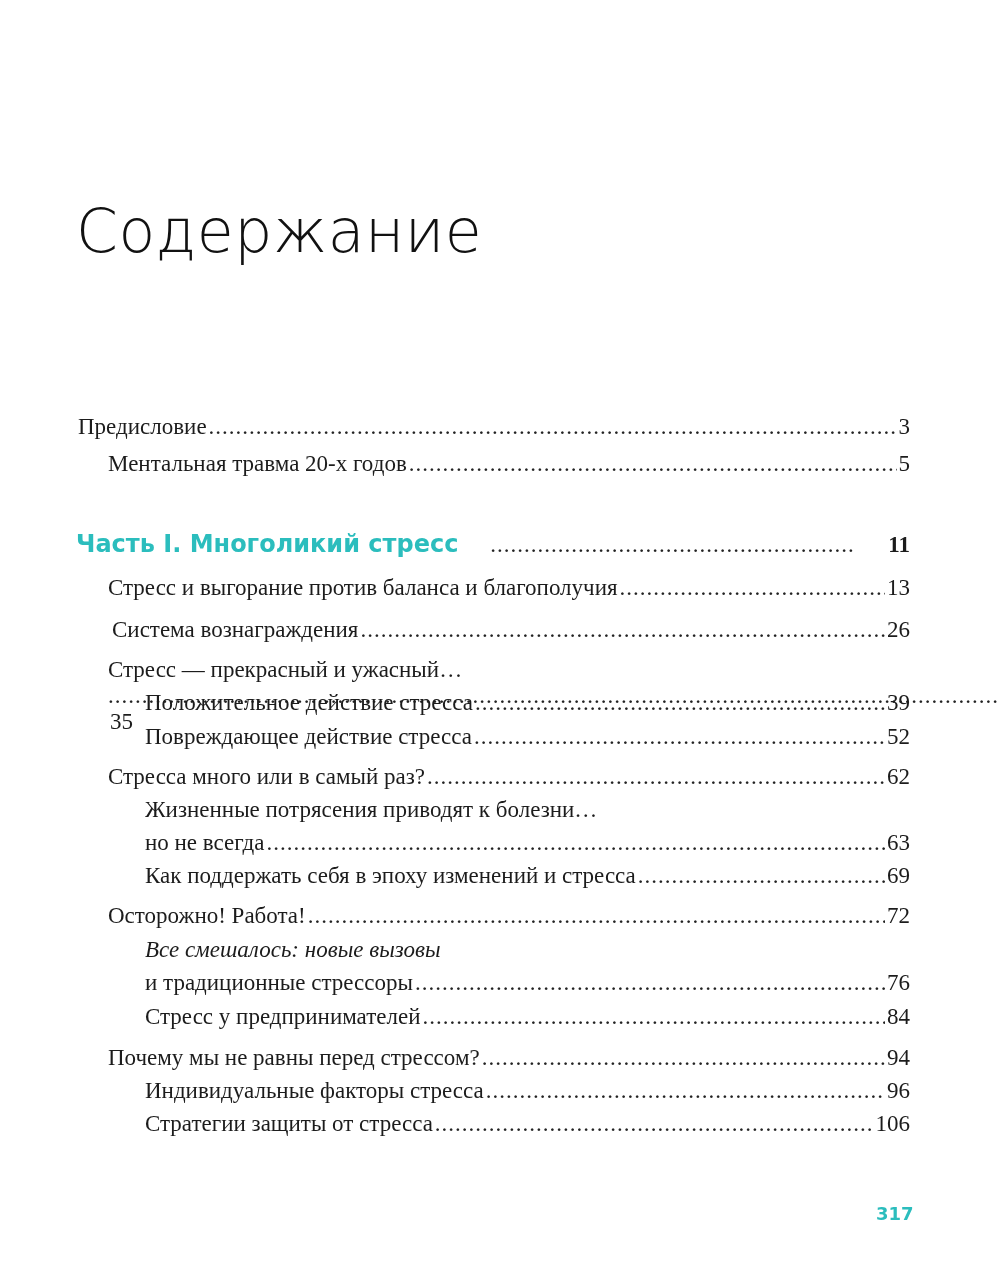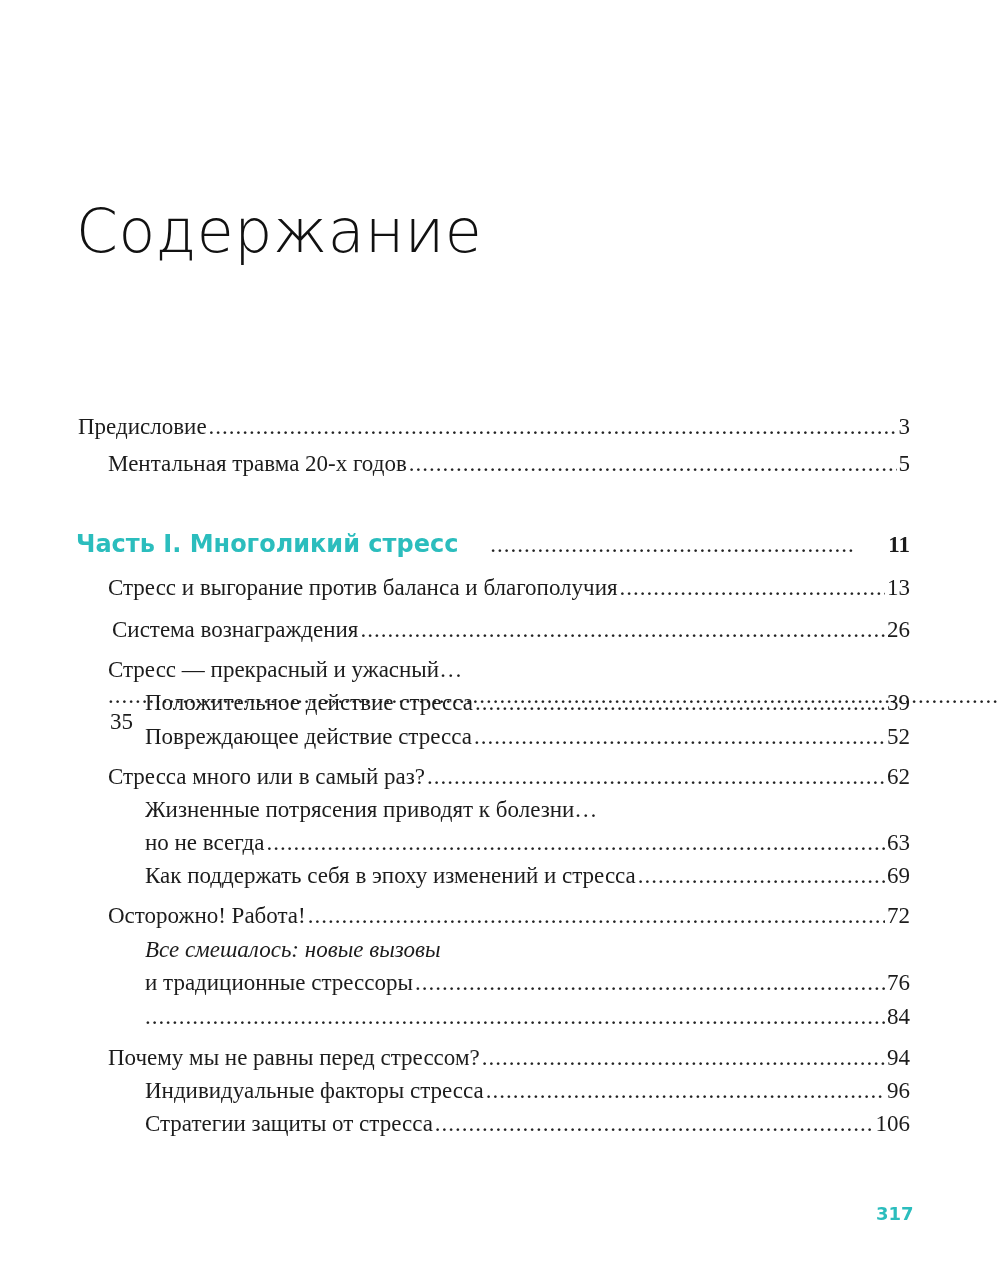--- a/index.html
+++ b/index.html
@@ -96,20 +96,21 @@
     <span class="label">Все смешалось: новые вызовы</span>
     <span class="dots"></span>
     <span class="page"></span>
   </div>
   <div class="entry" style="left:145px; top:970px;">
     <span class="label">и традиционные стрессоры </span>
     <span class="dots"></span>
     <span class="page">76</span>
   </div>
   <div class="entry" style="left:145px; top:1004px;">
+    <span class="label">Стресс у предпринимателей </span>
     <span class="dots"></span>
     <span class="page">84</span>
   </div>
 
   <div class="entry" style="left:108px; top:1045px;">
     <span class="label">Почему мы не равны перед стрессом?</span>
     <span class="dots"></span>
     <span class="page">94</span>
   </div>
   <div class="entry" style="left:145px; top:1078px;">

